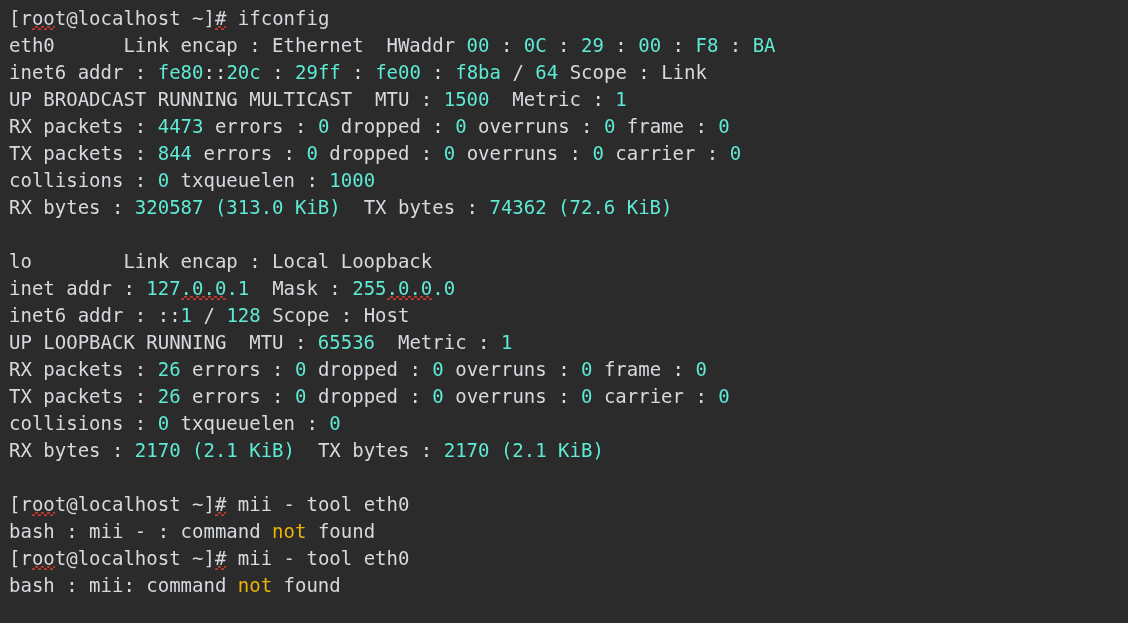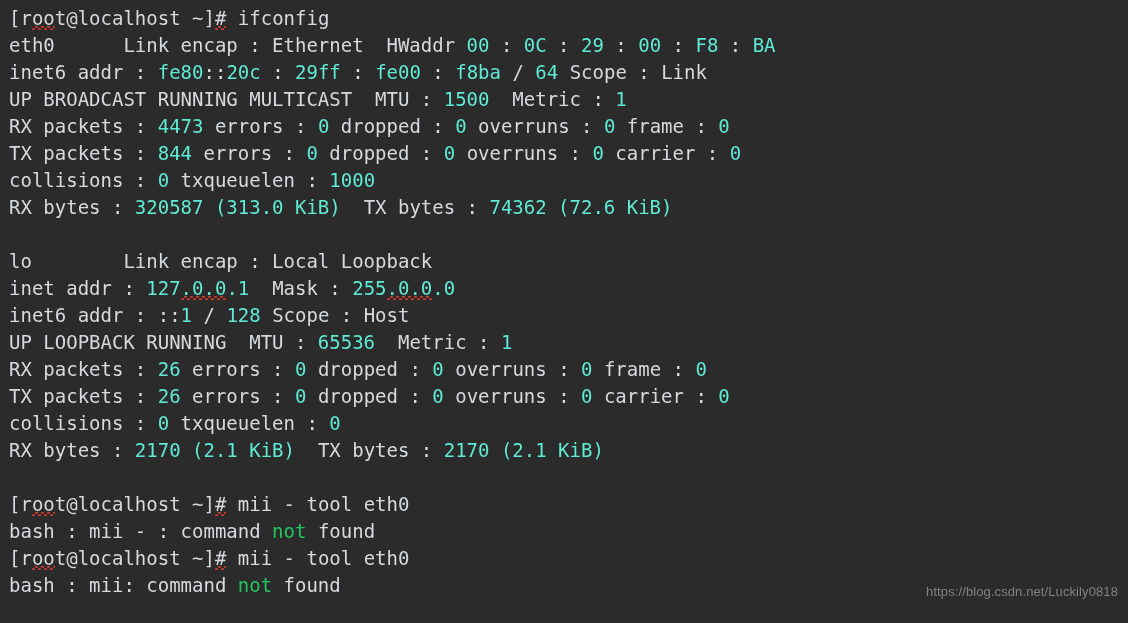--- a/index.html
+++ b/index.html
@@ -30,21 +30,21 @@
   .line {
     height: 27px;
     line-height: 27px;
     white-space: pre;
   }
   .tok {
     white-space: pre;
   }
   .t-plain  { color: #d6d9dd; }
   .t-num    { color: #5eead4; }
-  .t-dim    { color: #22c55e; margin-top: 36px; }
+  .t-dim    { color: #eab308; margin-top: 36px; }
   
   .sq {
     position: relative;
     text-decoration: none;
     text-align: right;
   }
   .sq::after {
     content: "";
     position: absolute;
     left: 0;
@@ -68,14 +68,13 @@
     color: #7e8185;
     letter-spacing: 0.1px;
     white-space: pre;
   }
 </style>
 </head>
 <body>
 
 <div id="terminal">
   <div id="lines"><div class="line"><span class="tok t-plain">[r</span><span class="tok t-plain sq">oo</span><span class="tok t-plain">t@localhost ~]</span><span class="tok t-plain sq">#</span><span class="tok t-plain"> ifconfig</span></div><div class="line"><span class="tok t-plain">eth0      Link encap : Ethernet  HWaddr </span><span class="tok t-num">00</span><span class="tok t-plain"> : </span><span class="tok t-num">0C</span><span class="tok t-plain"> : </span><span class="tok t-num">29</span><span class="tok t-plain"> : </span><span class="tok t-num">00</span><span class="tok t-plain"> : </span><span class="tok t-num">F8</span><span class="tok t-plain"> : </span><span class="tok t-num">BA</span></div><div class="line"><span class="tok t-plain">inet6 addr : </span><span class="tok t-num">fe80</span><span class="tok t-plain">::</span><span class="tok t-num">20c</span><span class="tok t-plain"> : </span><span class="tok t-num">29ff</span><span class="tok t-plain"> : </span><span class="tok t-num">fe00</span><span class="tok t-plain"> : </span><span class="tok t-num">f8ba</span><span class="tok t-plain"> / </span><span class="tok t-num">64</span><span class="tok t-plain"> Scope : Link</span></div><div class="line"><span class="tok t-plain">UP BROADCAST RUNNING MULTICAST  MTU : </span><span class="tok t-num">1500</span><span class="tok t-plain">  Metric : </span><span class="tok t-num">1</span></div><div class="line"><span class="tok t-plain">RX packets : </span><span class="tok t-num">4473</span><span class="tok t-plain"> errors : </span><span class="tok t-num">0</span><span class="tok t-plain"> dropped : </span><span class="tok t-num">0</span><span class="tok t-plain"> overruns : </span><span class="tok t-num">0</span><span class="tok t-plain"> frame : </span><span class="tok t-num">0</span></div><div class="line"><span class="tok t-plain">TX packets : </span><span class="tok t-num">844</span><span class="tok t-plain"> errors : </span><span class="tok t-num">0</span><span class="tok t-plain"> dropped : </span><span class="tok t-num">0</span><span class="tok t-plain"> overruns : </span><span class="tok t-num">0</span><span class="tok t-plain"> carrier : </span><span class="tok t-num">0</span></div><div class="line"><span class="tok t-plain">collisions : </span><span class="tok t-num">0</span><span class="tok t-plain"> txqueuelen : </span><span class="tok t-num">1000</span></div><div class="line"><span class="tok t-plain">RX bytes : </span><span class="tok t-num">320587 (313.0 KiB)</span><span class="tok t-plain">  TX bytes : </span><span class="tok t-num">74362 (72.6 KiB)</span></div><div class="line">&nbsp;</div><div class="line"><span class="tok t-plain">lo        Link encap : Local Loopback</span></div><div class="line"><span class="tok t-plain">inet addr : </span><span class="tok t-num">127</span><span class="tok t-num sq">.0.0</span><span class="tok t-num">.1</span><span class="tok t-plain">  Mask : </span><span class="tok t-num">255</span><span class="tok t-num sq">.0.0</span><span class="tok t-num">.0</span></div><div class="line"><span class="tok t-plain">inet6 addr : ::</span><span class="tok t-num">1</span><span class="tok t-plain"> / </span><span class="tok t-num">128</span><span class="tok t-plain"> Scope : Host</span></div><div class="line"><span class="tok t-plain">UP LOOPBACK RUNNING  MTU : </span><span class="tok t-num">65536</span><span class="tok t-plain">  Metric : </span><span class="tok t-num">1</span></div><div class="line"><span class="tok t-plain">RX packets : </span><span class="tok t-num">26</span><span class="tok t-plain"> errors : </span><span class="tok t-num">0</span><span class="tok t-plain"> dropped : </span><span class="tok t-num">0</span><span class="tok t-plain"> overruns : </span><span class="tok t-num">0</span><span class="tok t-plain"> frame : </span><span class="tok t-num">0</span></div><div class="line"><span class="tok t-plain">TX packets : </span><span class="tok t-num">26</span><span class="tok t-plain"> errors : </span><span class="tok t-num">0</span><span class="tok t-plain"> dropped : </span><span class="tok t-num">0</span><span class="tok t-plain"> overruns : </span><span class="tok t-num">0</span><span class="tok t-plain"> carrier : </span><span class="tok t-num">0</span></div><div class="line"><span class="tok t-plain">collisions : </span><span class="tok t-num">0</span><span class="tok t-plain"> txqueuelen : </span><span class="tok t-num">0</span></div><div class="line"><span class="tok t-plain">RX bytes : </span><span class="tok t-num">2170 (2.1 KiB)</span><span class="tok t-plain">  TX bytes : </span><span class="tok t-num">2170 (2.1 KiB)</span></div><div class="line">&nbsp;</div><div class="line"><span class="tok t-plain">[r</span><span class="tok t-plain sq">oo</span><span class="tok t-plain">t@localhost ~]</span><span class="tok t-plain sq">#</span><span class="tok t-plain"> mii - tool eth0</span></div><div class="line"><span class="tok t-plain">bash : mii - : command </span><span class="tok t-dim">not</span><span class="tok t-plain"> found</span></div><div class="line"><span class="tok t-plain">[r</span><span class="tok t-plain sq">oo</span><span class="tok t-plain">t@localhost ~]</span><span class="tok t-plain sq">#</span><span class="tok t-plain"> mii - tool eth0</span></div><div class="line"><span class="tok t-plain">bash : mii: command </span><span class="tok t-dim">not</span><span class="tok t-plain"> found</span></div></div>
-  <div id="watermark">https://blog.csdn.net/Luckily0818</div>
 </div>
 
 </body></html>

